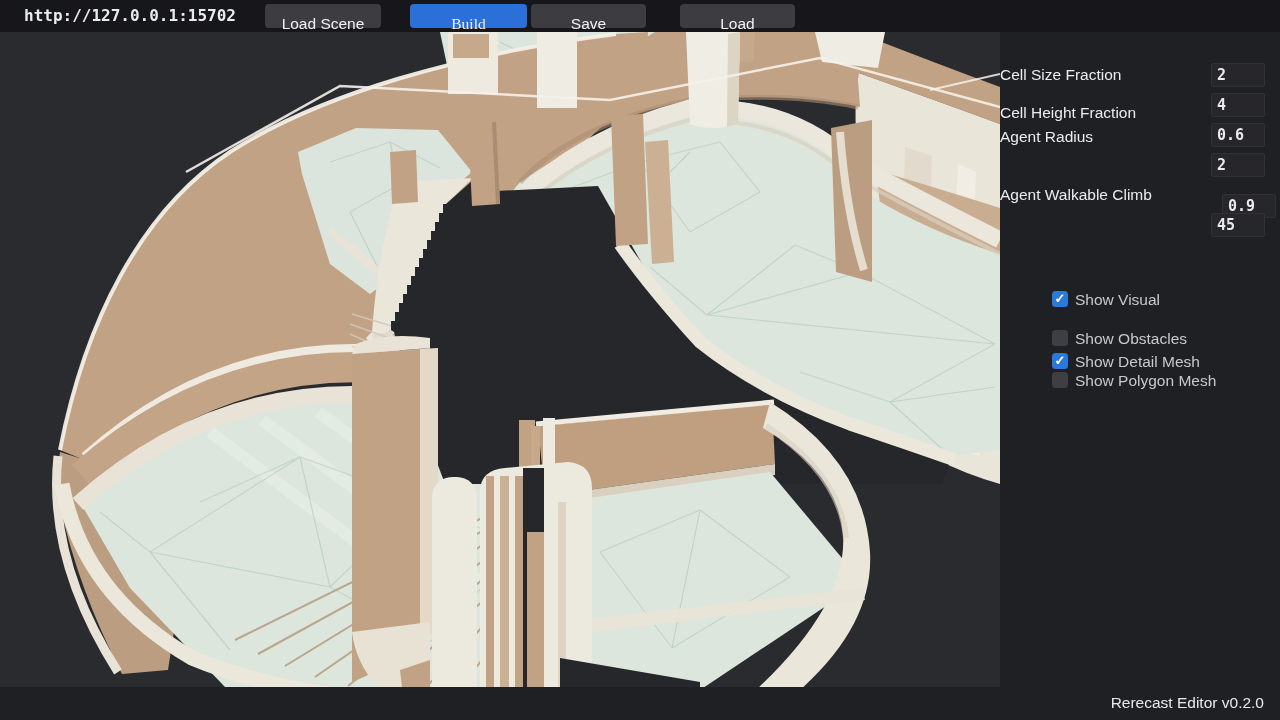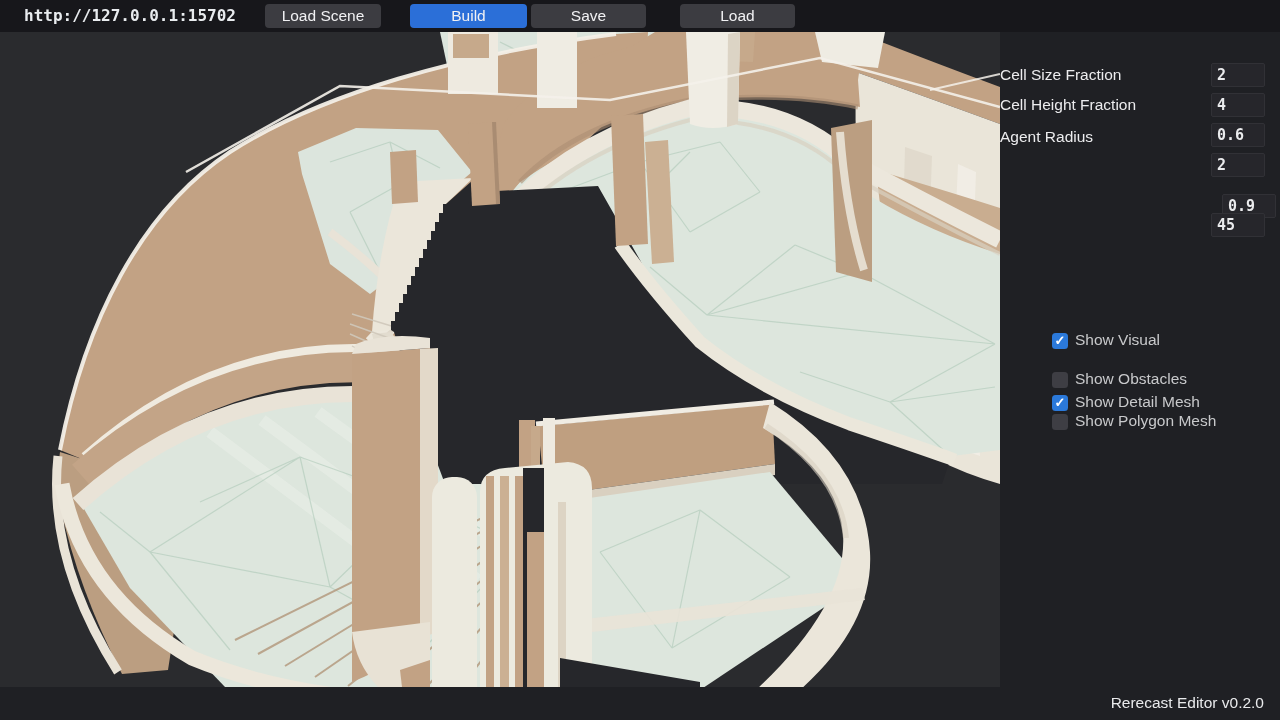--- a/index.html
+++ b/index.html
@@ -4,33 +4,33 @@
 <style>
   html,body{margin:0;padding:0;background:#101013;}
   #app{position:relative;width:1280px;height:720px;background:#1f2024;overflow:hidden;
        font-family:"Liberation Sans",sans-serif;-webkit-font-smoothing:antialiased;}
   
   #topbar{position:absolute;left:0;top:0;width:1280px;height:32px;background:#17171b;z-index:5;}
   #url{position:absolute;left:24px;top:0;height:32px;line-height:32px;
        font-family:"DejaVu Sans Mono",monospace;font-size:16px;font-weight:600;color:#e9ecef;}
   .tbtn{position:absolute;top:4px;height:24px;border:none;border-radius:4px;background:#3c3c41;
         color:#f1f1f3;font-family:"Liberation Sans",sans-serif;font-size:15.5px;line-height:24px;
-        text-align:center;padding:0;cursor:pointer;}
-  .tbtn.active{background:#2b6fd8;}
+        text-align:center;padding:8px;cursor:pointer;}
+  .tbtn.active{background:#2b6fd8;font-family:Liberation Serif, serif;}
   
   #viewport{position:absolute;left:0;top:32px;width:1000px;height:655px;background:#2a2b2e;}
   #viewport svg{display:block;width:1000px;height:655px;}
   
   .flabel{position:absolute;left:1000px;width:206px;height:24px;line-height:24px;
           font-size:15.5px;color:#ececee;}
   .finput{position:absolute;left:1211px;width:47px;height:22px;background:#26262b;
           border:1px solid #313136;border-radius:2px;color:#eaebed;
           font-family:"DejaVu Sans Mono",monospace;font-size:15px;font-weight:600;
           padding:0 0 0 5px;outline:none;}
-  .togglerow{position:absolute;left:1052px;height:18px;display:flex;align-items:flex-end;cursor:pointer;margin-top:40px;}
+  .togglerow{position:absolute;left:1052px;height:18px;display:flex;align-items:flex-start;cursor:pointer;}
   .cbox{width:16px;height:16px;border-radius:3.5px;background:#3e3e44;position:relative;flex:none;}
   .cbox.on{background:#2b79da;}
   .cbox.on::after{content:"✓";position:absolute;left:0;top:0;width:16px;height:16px;
                   color:#fff;font-size:13px;font-weight:bold;line-height:16px;text-align:center;}
   .toglabel{margin-left:7px;font-size:15.5px;color:#c8c9cb;white-space:nowrap;}
   #version{position:absolute;right:16px;top:694px;font-size:15.5px;color:#e9eaec;}
 </style>
 </head>
 <body>
 
@@ -141,25 +141,26 @@
     <rect x="537" y="0" width="40" height="76" fill="#efece3"></rect>
     <path d="M815,0 L885,0 L878,36 L822,30 Z" fill="#efece3"></path>
 
     <path d="M186,140 L340,54 L610,68 L820,26 L1000,75" stroke="#f4f1ea" stroke-width="2.5" fill="none" opacity="0.9"></path>
     <path d="M930,58 L1000,42" stroke="#f4f1ea" stroke-width="2" fill="none" opacity="0.85"></path>
   </svg>
   </div>
 
   <div class="flabel" style="top:63px;">Cell Size Fraction</div>
   <input class="finput" style="top: 63px;" readonly="" value="2">
-  <div class="flabel" style="top:93px;">Cell Height Fraction</div>
+  <div class="flabel" style="top:101px;">Cell Height Fraction</div>
   <input class="finput" style="top: 93px;" readonly="" value="4">
   <div class="flabel" style="top:125px;">Agent Radius</div>
   <input class="finput" style="top: 123px;" readonly="" value="0.6">
   <input class="finput" style="top: 153px;" readonly="" value="2">
+  <div class="flabel" style="top:183px;">Agent Walkable Climb</div>
   <input class="finput" style="top: 194px; margin-left: 11px;" readonly="" value="0.9">
   <input class="finput" style="top: 213px;" readonly="" value="45">
 
   <div class="togglerow" style="top:291px;">
     <span class="cbox on"></span>
     <span class="toglabel">Show Visual</span>
   </div>
   <div class="togglerow" style="top:330px;">
     <span class="cbox"></span>
     <span class="toglabel">Show Obstacles</span>

